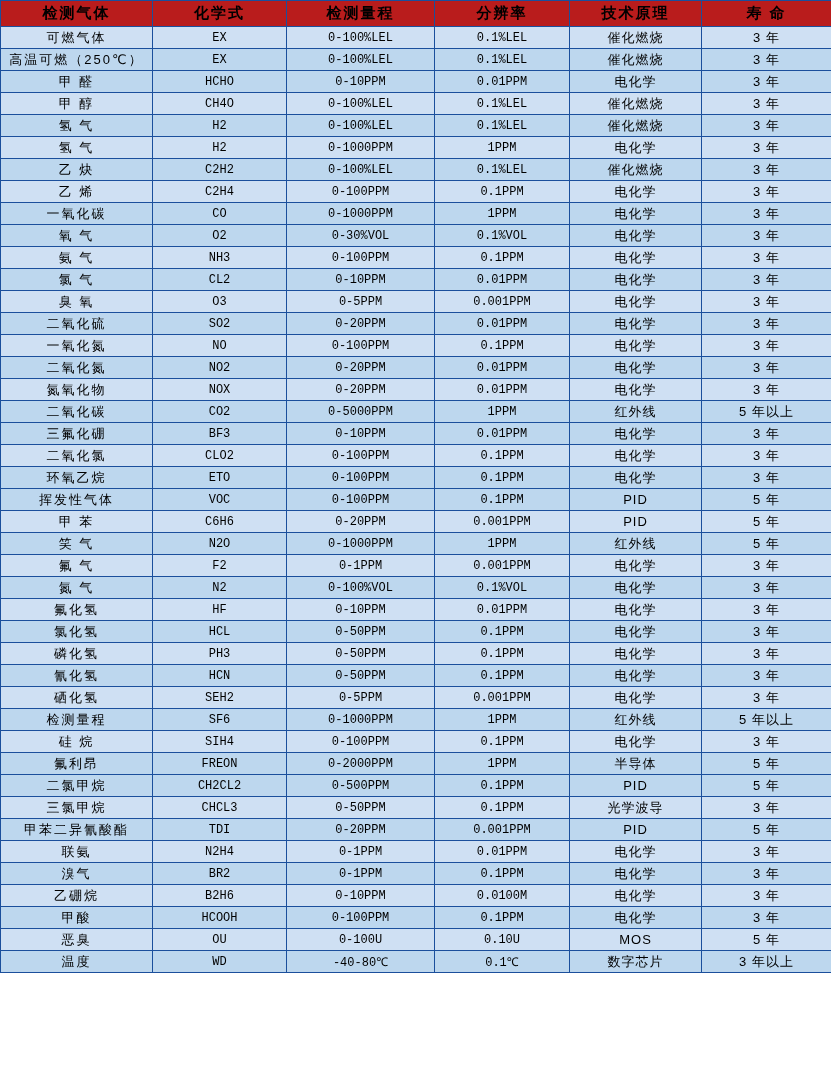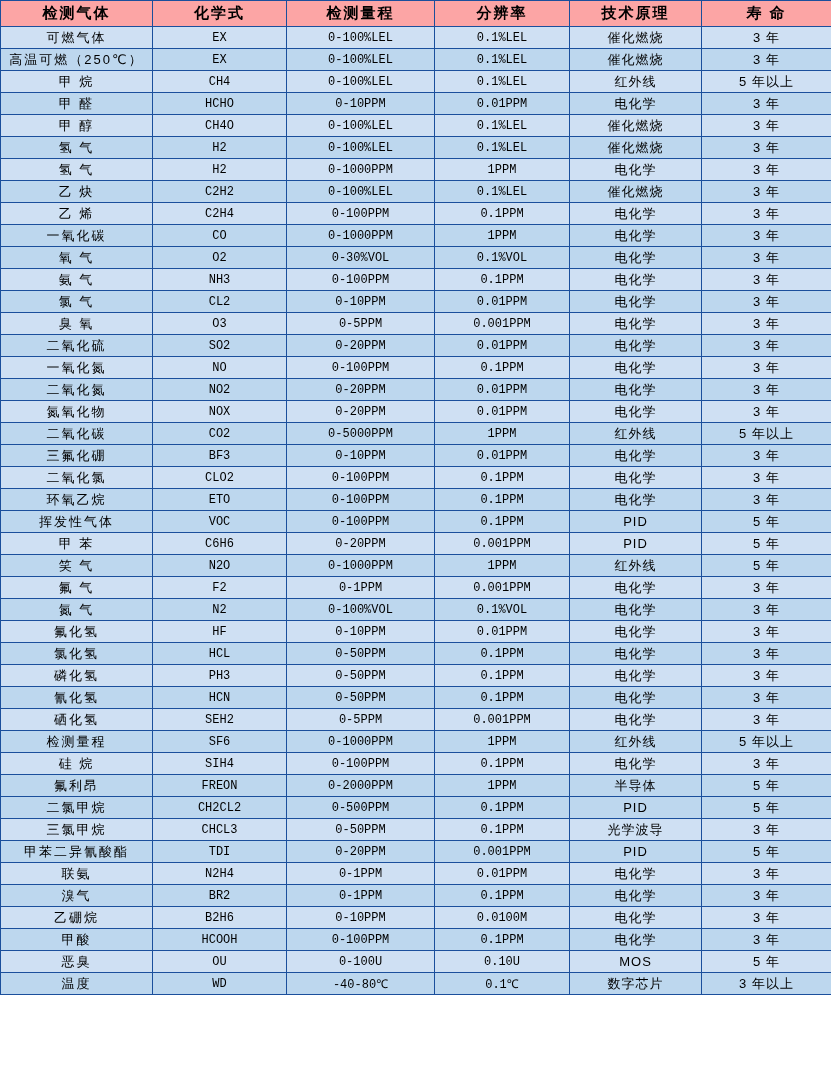--- a/index.html
+++ b/index.html
@@ -21,21 +21,21 @@
     border: 1px solid #1b4f9c;
     text-align: center;
     vertical-align: middle;
     color: #000000;
     font-weight: normal;
     padding: 0;
     overflow: hidden;
     white-space: nowrap;
   }
   #gas-table thead th {
-    background: #fca5a5;
+    background: #b91c1c;
     height: 25px;
     font-size: 15px;
     font-weight: bold;
     letter-spacing: 2px;
   }
   #gas-table tbody td {
     height: 21px;
     font-size: 13px;
   }
   #gas-table tbody tr.even td {
@@ -98,28 +98,20 @@
         <td class="col-life">3 年</td>
       </tr>
       <tr class="odd">
         <td class="col-name">高温可燃（250℃）</td>
         <td class="col-formula">EX</td>
         <td class="col-range">0-100%LEL</td>
         <td class="col-res">0.1%LEL</td>
         <td class="col-tech">催化燃烧</td>
         <td class="col-life">3 年</td>
       </tr>
-      <tr class="even">
-        <td class="col-name">甲 烷</td>
-        <td class="col-formula">CH4</td>
-        <td class="col-range">0-100%LEL</td>
-        <td class="col-res">0.1%LEL</td>
-        <td class="col-tech">红外线</td>
-        <td class="col-life">5 年以上</td>
-      </tr>
       <tr class="odd">
         <td class="col-name">甲 醛</td>
         <td class="col-formula">HCHO</td>
         <td class="col-range">0-10PPM</td>
         <td class="col-res">0.01PPM</td>
         <td class="col-tech">电化学</td>
         <td class="col-life">3 年</td>
       </tr>
       <tr class="even">
         <td class="col-name">甲 醇</td>

